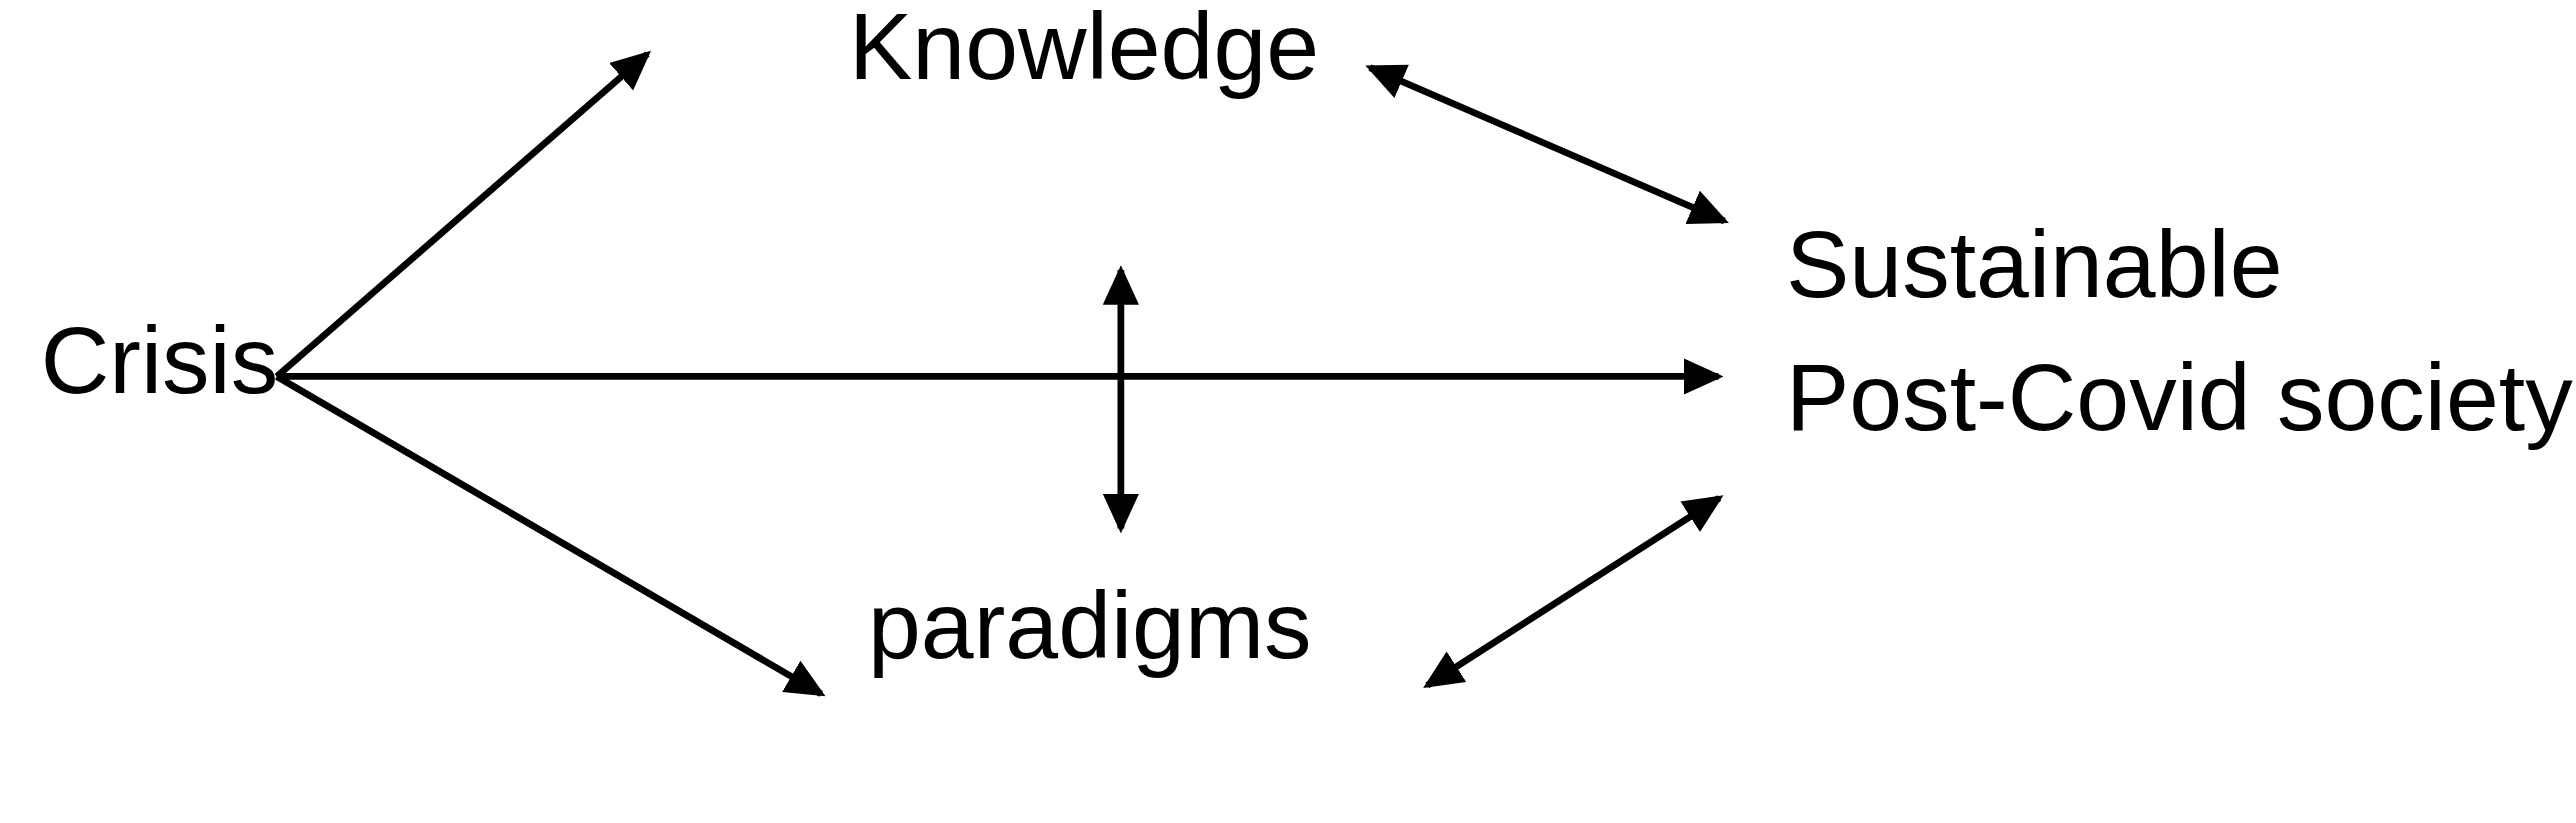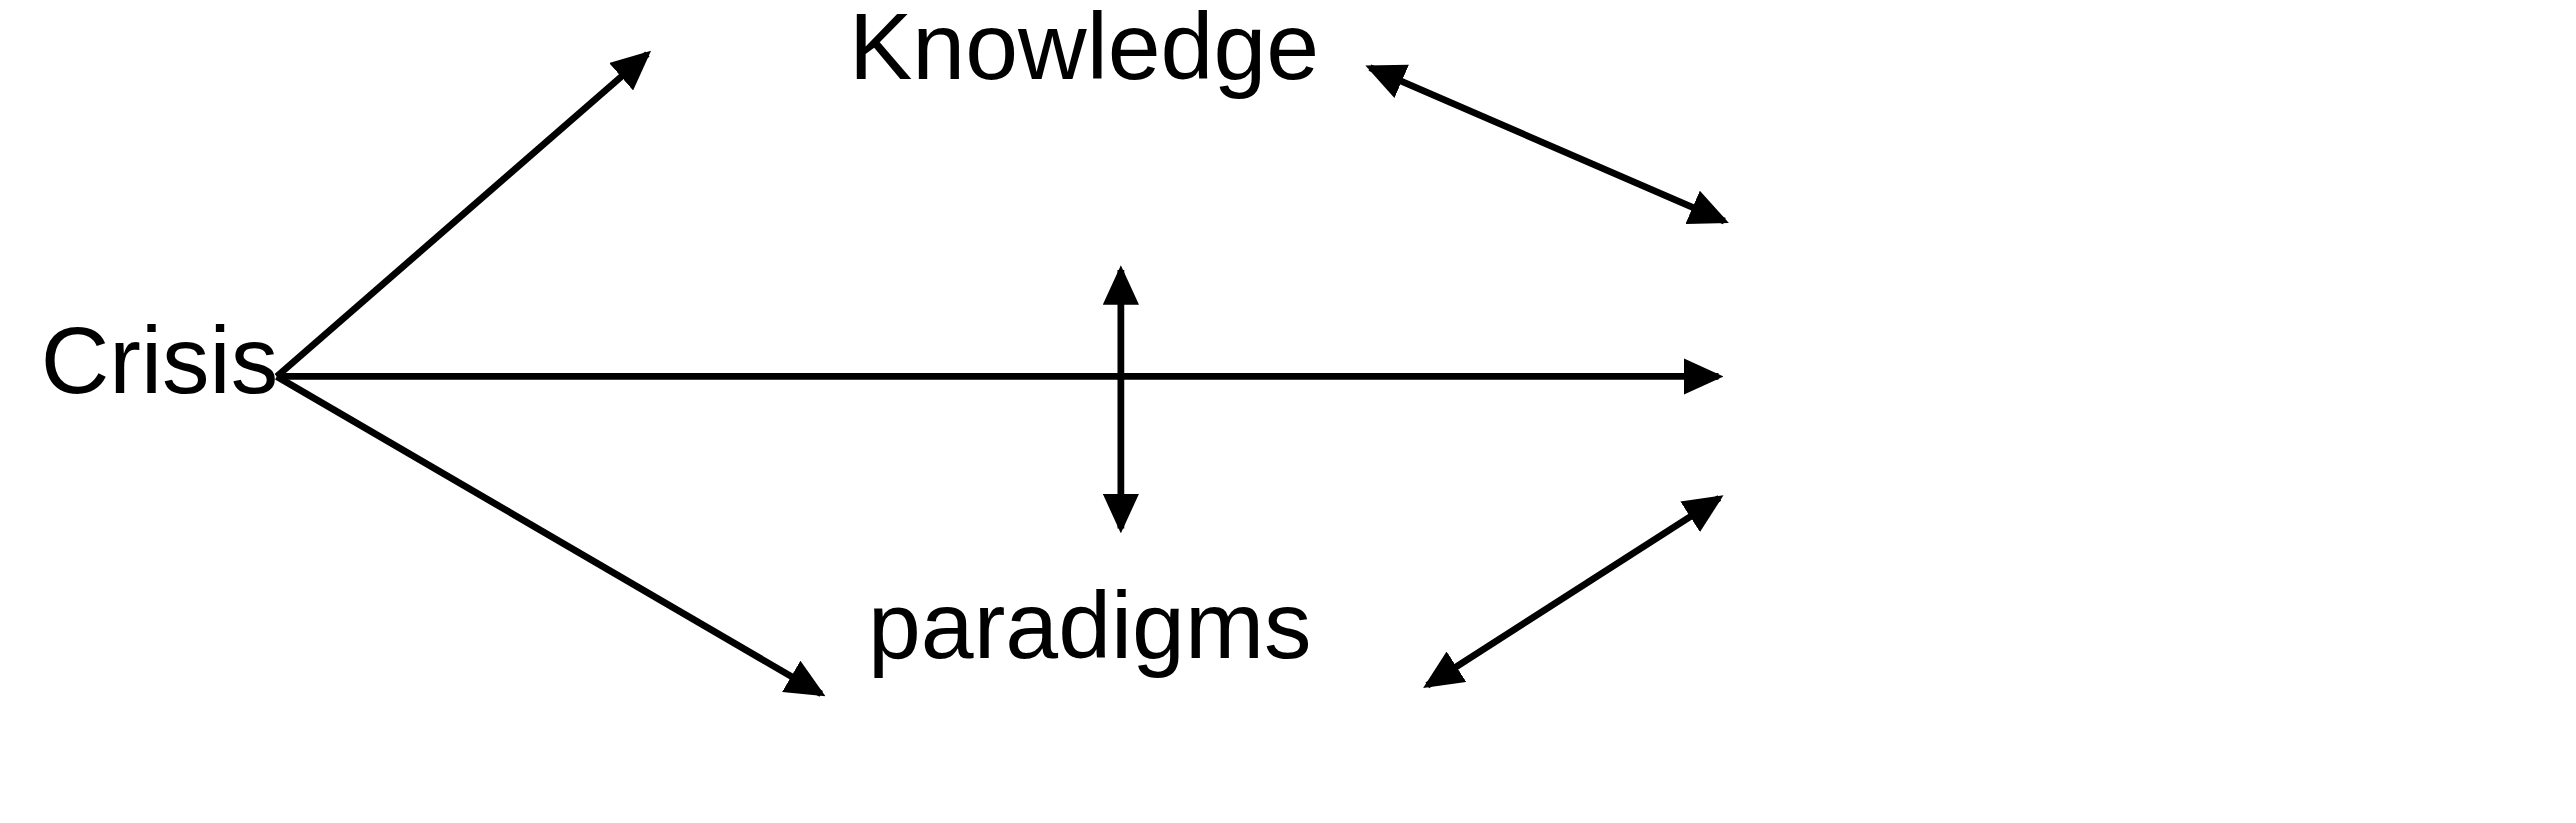--- a/index.html
+++ b/index.html
@@ -63,20 +63,22 @@
 
   <div class="node-label" id="node-crisis">
     <span class="line">Crisis</span>
   </div>
 
   <div class="node-label" id="node-knowledge">
     <span class="line">Knowledge</span>
   </div>
 
   <div class="node-label" id="node-sustainable">
+    <span class="line">Sustainable</span>
+    <span class="line">Post-Covid society</span>
   </div>
 
   <div class="node-label" id="node-alternative">
     <span class="line">paradigms</span>
   </div>
 
 </div>
 
 
 </body></html>

